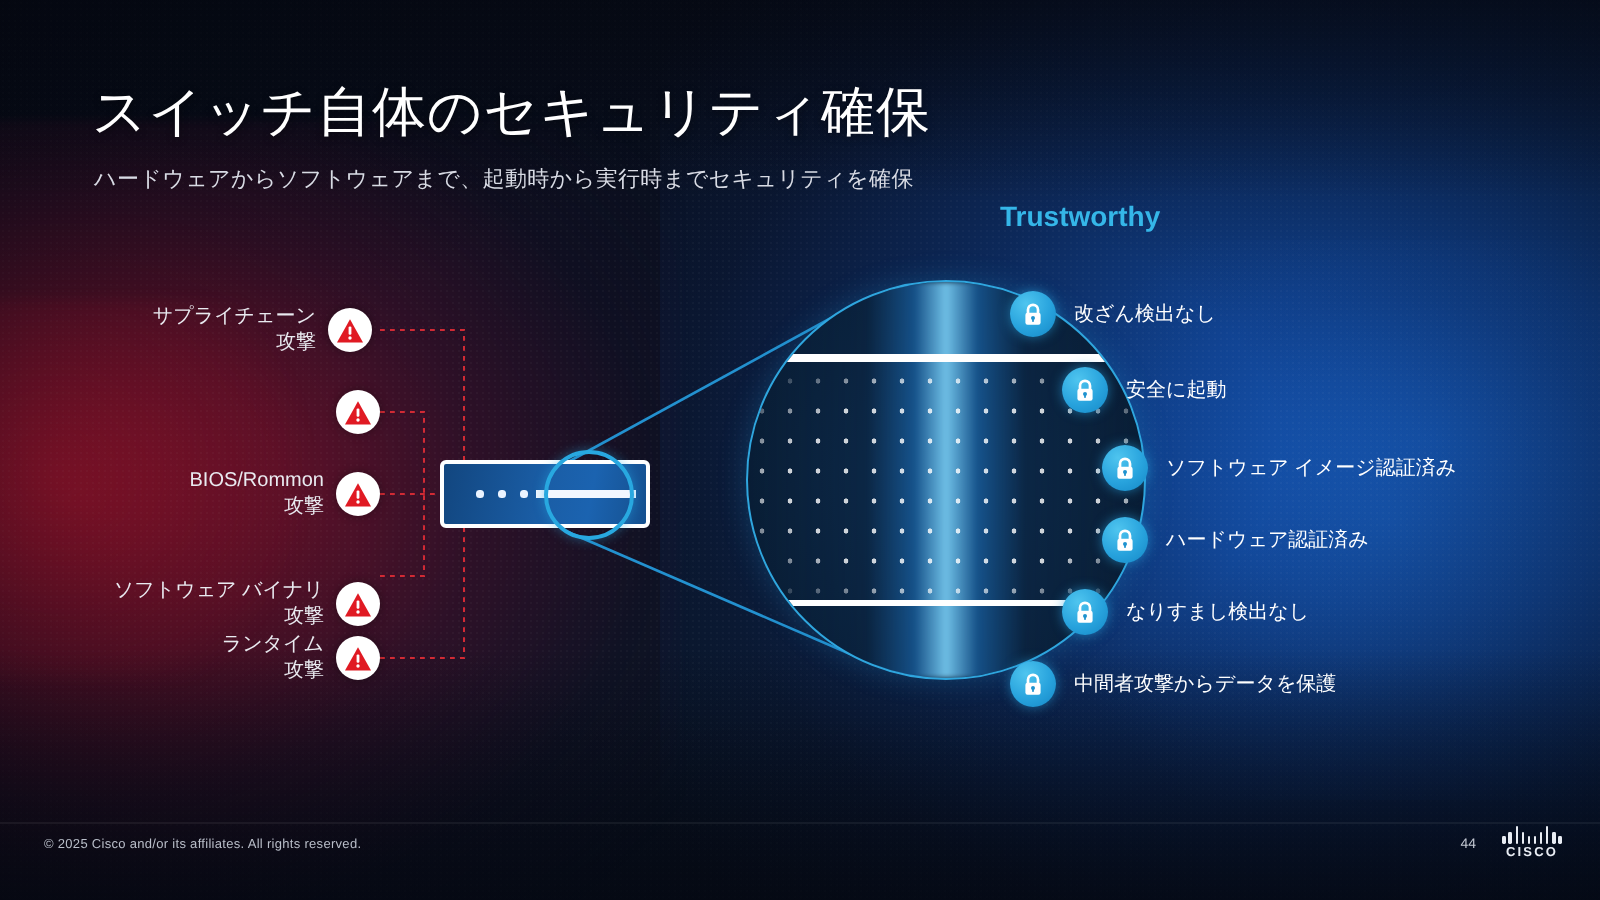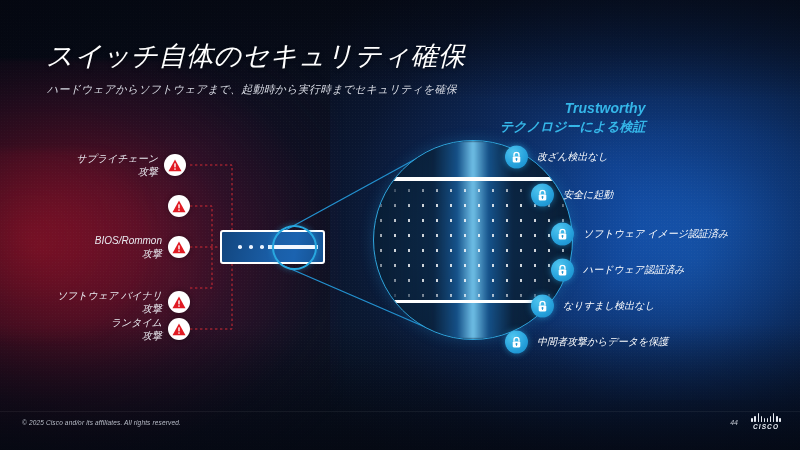--- a/index.html
+++ b/index.html
@@ -8,21 +8,20 @@
     font-family: "Liberation Sans", "DejaVu Sans", sans-serif;
     background:#0a1020;
     color:#fff;
     position:relative;
   }
   #slide {
     position:absolute; inset:0;
     width:800px; height:450px;
     overflow:hidden;
     background:#080d1a;
-    font-style:italic;
   }
   
   .bg-base {
     position:absolute; inset:0;
     background:
       linear-gradient(160deg, #070b16 0%, #0a1122 38%, #0a1424 60%, #081020 100%);
   }
   .bg-red {
     position:absolute;
     left:-180px; top:60px;
@@ -235,21 +234,20 @@
   <div class="bg-blue"></div>
   <div class="bg-blue2"></div>
   <div class="bg-dots"></div>
   <div class="bg-vignette"></div>
 
   <div class="title">スイッチ自体のセキュリティ確保</div>
   <div class="subtitle">ハードウェアからソフトウェアまで、起動時から実行時までセキュリティを確保</div>
 
   <div class="tw-head">
     <span class="l1">Trustworthy</span>
-    <span class="l2">テクノロジーによる検証</span>
   </div>
 
   <svg class="connectors" width="800" height="450" viewBox="0 0 800 450">
     <g stroke="#d12a34" stroke-width="1" fill="none" stroke-dasharray="2.4 2.6">
       <path d="M190,165 L232,165 L232,247"></path>
       <path d="M190,206 L212,206 L212,247"></path>
       <path d="M190,247 L222,247"></path>
       <path d="M190,288 L212,288 L212,247"></path>
       <path d="M190,329 L232,329 L232,247"></path>
     </g>

